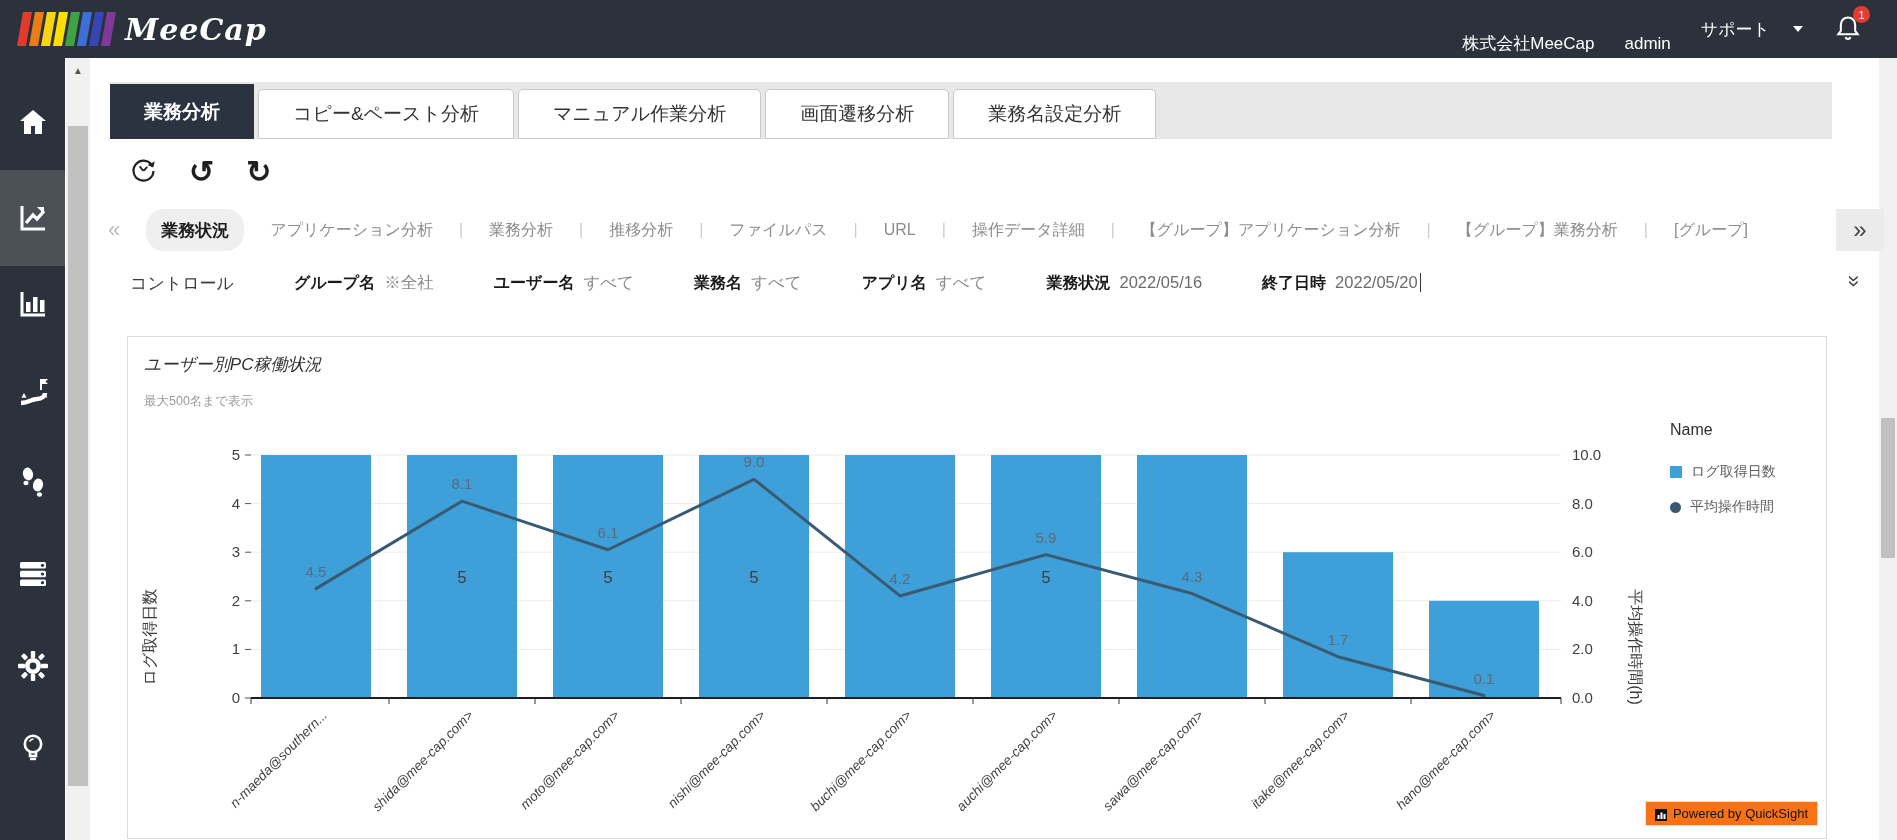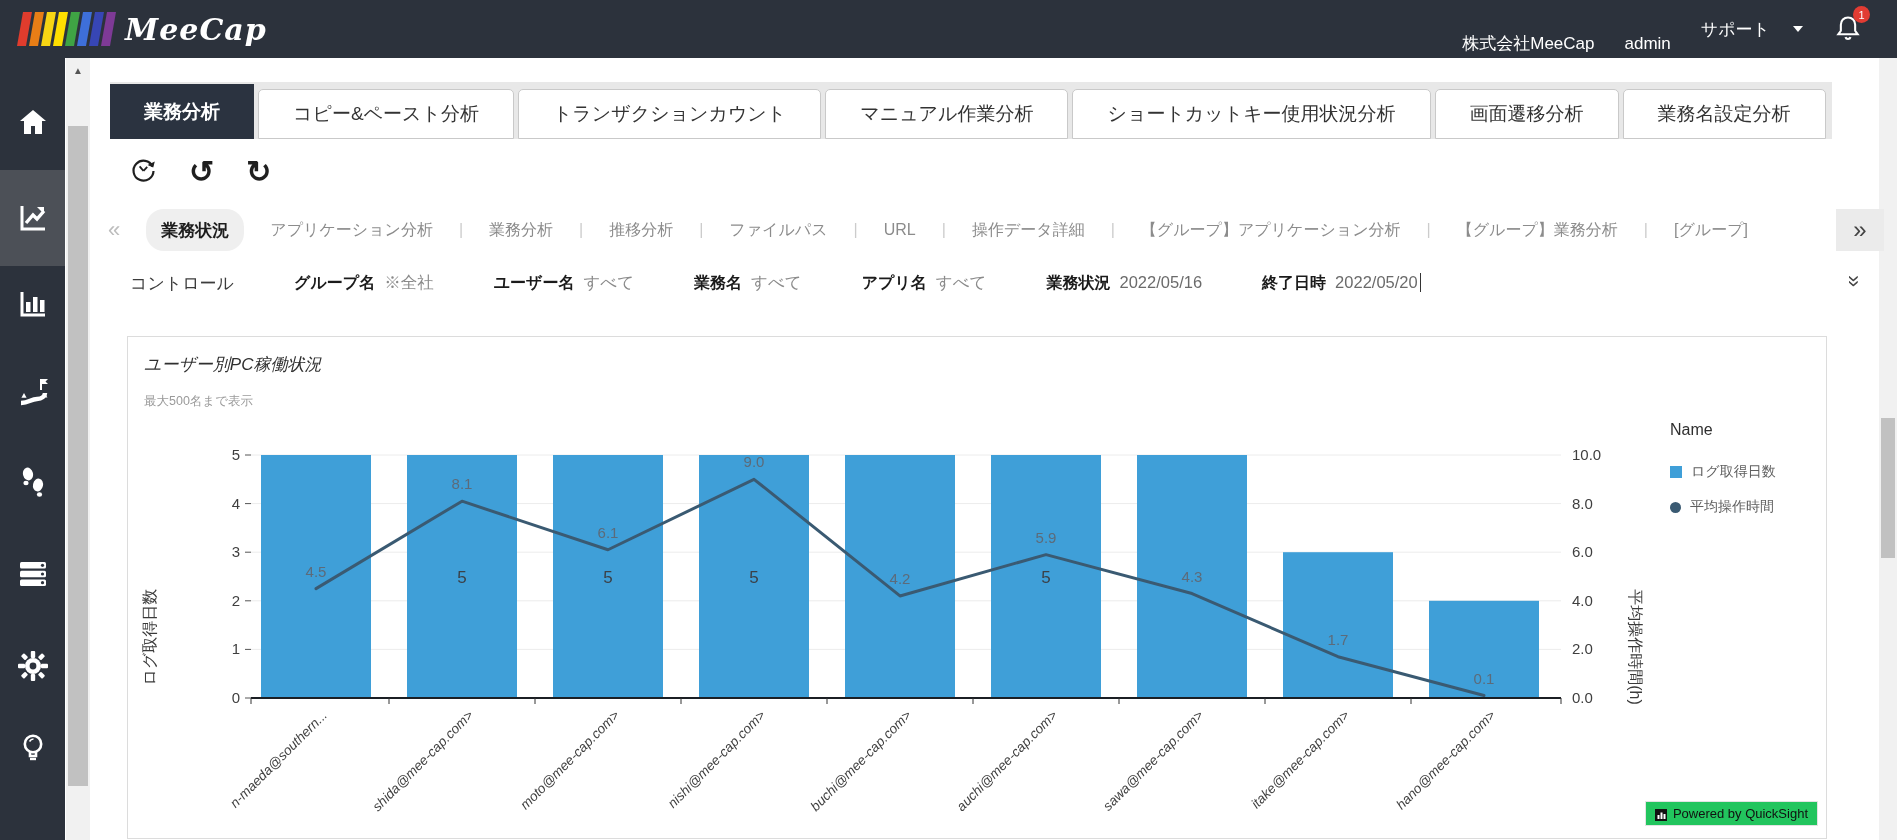--- a/index.html
+++ b/index.html
@@ -62,21 +62,21 @@
   
   .card{position:absolute;left:127px;top:336px;width:1700px;height:503px;background:#fff;border:1px solid #dcdcdc;box-sizing:border-box;}
   .chart-title{position:absolute;left:16px;top:16px;font-size:17px;color:#2f2f2f;font-style:italic;}
   .chart-sub{position:absolute;left:16px;top:56px;font-size:12.5px;color:#9a9a9a;}
   .legend{position:absolute;left:1542px;top:84px;width:150px;}
   .legend-title{font-size:16px;color:#2f2f2f;margin-bottom:24px;}
   .legend-item{display:flex;align-items:center;gap:9px;margin-bottom:17px;font-size:14px;color:#5f5f5f;}
   .sw-square{width:12px;height:12px;}
   .sw-circle{width:11px;height:11px;border-radius:50%;}
   .plot-svg{position:absolute;left:0;top:0;}
-  .qs-badge{position:absolute;right:8px;bottom:12px;display:flex;align-items:flex-end;gap:6px;background:#22c55e;border:1px solid #e3e3e3;padding:4px 9px;font-size:13px;color:#111;}
+  .qs-badge{position:absolute;right:8px;bottom:12px;display:flex;align-items:flex-end;gap:6px;background:#f97316;border:1px solid #e3e3e3;padding:4px 9px;font-size:13px;color:#111;}
 </style>
 </head>
 <body>
 
 <div class="app">
 
   <header class="topbar">
     <div class="logo">
       <div class="logo-bars" id="logo-bars">
           <div class="logo-bar" style="background: rgb(224, 60, 45);"></div>
@@ -190,23 +190,21 @@
     <div class="arrow">▲</div>
     <div class="thumb"></div>
   </div>
   <div class="vscroll-right">
     <div class="thumb"></div>
   </div>
 
   <nav class="tabbar" id="tabbar">
       <div class="tab active">業務分析</div>
       <div class="tab">コピー&amp;ペースト分析</div>
-      <div class="tab">トランザクションカウント</div>
       <div class="tab">マニュアル作業分析</div>
-      <div class="tab">ショートカットキー使用状況分析</div>
       <div class="tab">画面遷移分析</div>
       <div class="tab">業務名設定分析</div>
     </nav>
 
   <div class="toolbar">
     <span>
       <svg width="27" height="27" viewBox="0 0 27 27">
         <path d="M22.6 9.5A10 10 0 1 0 23.5 14" fill="none" stroke="#1f1f1f" stroke-width="2.2"></path>
         <path d="M24.8 4.5l-1.6 6-5.6-2.4z" fill="#1f1f1f"></path>
         <line x1="13.5" y1="13.8" x2="9.6" y2="9.4" stroke="#1f1f1f" stroke-width="1.8"></line>

